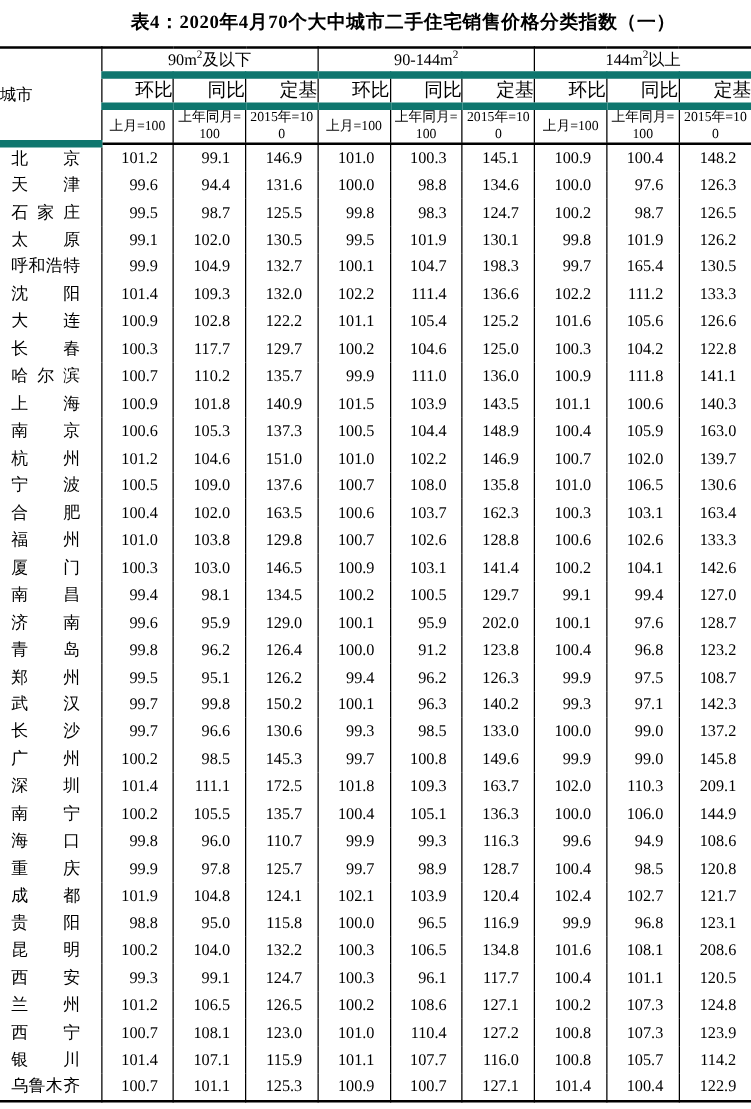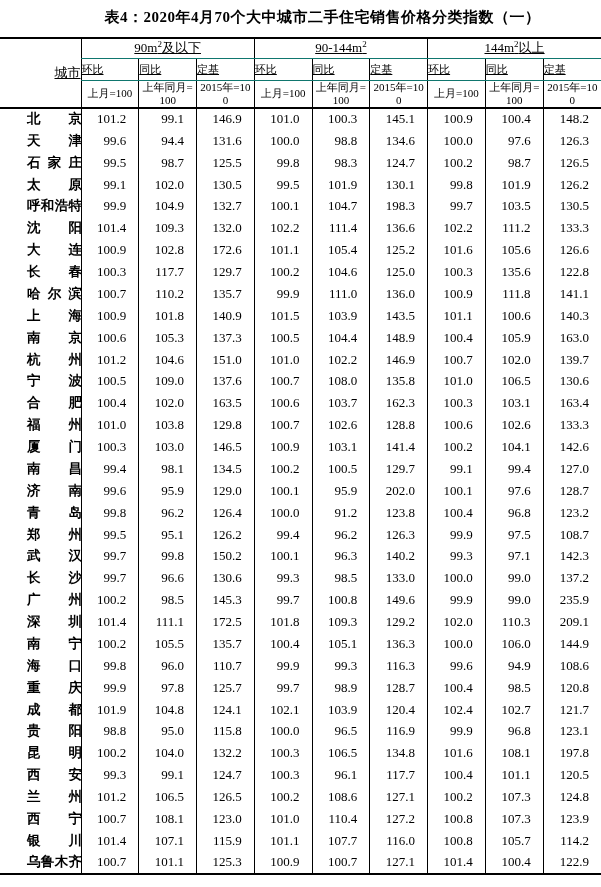--- a/index.html
+++ b/index.html
@@ -31,43 +31,42 @@
     padding: 0;
     font-weight: normal;
     border-left: 1px solid #000;
     overflow: hidden;
   }
   th.city-h, td.city { border-left: none; }
   thead { border-bottom: 2px solid #000; }
   tr.grp-row   { height: 20px; }
   tr.metric-row{ height: 22px; }
   tr.base-row  { height: 28px; }
-  tr.grp-row th, tr.metric-row th { border-bottom: 1px solid #0f766e; text-decoration: underline; }
-  th.city-h { font-size: 13px; text-align: right; vertical-align: middle; margin-top: 41px; }
+  tr.grp-row th, tr.metric-row th { border-bottom: 6px solid #0f766e; }
+  th.city-h { font-size: 13px; text-align: left; vertical-align: middle; margin-top: 41px; }
   th.grp {
     font-size: 13px; text-align: center; vertical-align: middle;
   }
   th.grp sup { font-size: 9px; line-height: 0; }
-  th.metric { font-size: 11px; text-align: left; vertical-align: middle; }
+  th.metric { font-size: 15px; text-align: right; vertical-align: middle; }
   th.base {
     font-size: 11px; text-align: center; vertical-align: middle;
     line-height: 13px;
   }
   th.base .bl { display: block; }
   tbody tr { height: 21.89px; }
   td.city { vertical-align: middle; }
   td.city .cname {
     display: block;
     width: 55px;
-    margin-left: 27px;
+    margin-left: 9px;
     font-size: 13.5px;
     text-align: justify;
     text-align-last: justify;
     white-space: nowrap;
-    font-weight: bold;
   }
   td.num {
     font-size: 13px;
     text-align: right;
     padding-right: 12px;
     vertical-align: middle;
   }
 </style>
 </head>
 <body>
@@ -205,21 +204,21 @@
     <td class="city">
           <span class="cname">呼和浩特</span>
         </td>
     <td class="num">99.9</td>
     <td class="num">104.9</td>
     <td class="num">132.7</td>
     <td class="num">100.1</td>
     <td class="num">104.7</td>
     <td class="num">198.3</td>
     <td class="num">99.7</td>
-    <td class="num">103.5</td>
+    <td class="num">165.4</td>
     <td class="num">130.5</td>
   </tr>
       <tr>
     <td class="city">
           <span class="cname">沈阳</span>
         </td>
     <td class="num">101.4</td>
     <td class="num">109.3</td>
     <td class="num">132.0</td>
     <td class="num">102.2</td>
@@ -228,40 +227,40 @@
     <td class="num">102.2</td>
     <td class="num">111.2</td>
     <td class="num">133.3</td>
   </tr>
       <tr>
     <td class="city">
           <span class="cname">大连</span>
         </td>
     <td class="num">100.9</td>
     <td class="num">102.8</td>
-    <td class="num">172.6</td>
+    <td class="num">122.2</td>
     <td class="num">101.1</td>
     <td class="num">105.4</td>
     <td class="num">125.2</td>
     <td class="num">101.6</td>
     <td class="num">105.6</td>
     <td class="num">126.6</td>
   </tr>
       <tr>
     <td class="city">
           <span class="cname">长春</span>
         </td>
     <td class="num">100.3</td>
     <td class="num">117.7</td>
     <td class="num">129.7</td>
     <td class="num">100.2</td>
     <td class="num">104.6</td>
     <td class="num">125.0</td>
     <td class="num">100.3</td>
-    <td class="num">135.6</td>
+    <td class="num">104.2</td>
     <td class="num">122.8</td>
   </tr>
       <tr>
     <td class="city">
           <span class="cname">哈尔滨</span>
         </td>
     <td class="num">100.7</td>
     <td class="num">110.2</td>
     <td class="num">135.7</td>
     <td class="num">99.9</td>
@@ -458,32 +457,32 @@
           <span class="cname">广州</span>
         </td>
     <td class="num">100.2</td>
     <td class="num">98.5</td>
     <td class="num">145.3</td>
     <td class="num">99.7</td>
     <td class="num">100.8</td>
     <td class="num">149.6</td>
     <td class="num">99.9</td>
     <td class="num">99.0</td>
-    <td class="num">235.9</td>
+    <td class="num">145.8</td>
   </tr>
       <tr>
     <td class="city">
           <span class="cname">深圳</span>
         </td>
     <td class="num">101.4</td>
     <td class="num">111.1</td>
     <td class="num">172.5</td>
     <td class="num">101.8</td>
     <td class="num">109.3</td>
-    <td class="num">129.2</td>
+    <td class="num">163.7</td>
     <td class="num">102.0</td>
     <td class="num">110.3</td>
     <td class="num">209.1</td>
   </tr>
       <tr>
     <td class="city">
           <span class="cname">南宁</span>
         </td>
     <td class="num">100.2</td>
     <td class="num">105.5</td>
@@ -556,21 +555,21 @@
           <span class="cname">昆明</span>
         </td>
     <td class="num">100.2</td>
     <td class="num">104.0</td>
     <td class="num">132.2</td>
     <td class="num">100.3</td>
     <td class="num">106.5</td>
     <td class="num">134.8</td>
     <td class="num">101.6</td>
     <td class="num">108.1</td>
-    <td class="num">197.8</td>
+    <td class="num">208.6</td>
   </tr>
       <tr>
     <td class="city">
           <span class="cname">西安</span>
         </td>
     <td class="num">99.3</td>
     <td class="num">99.1</td>
     <td class="num">124.7</td>
     <td class="num">100.3</td>
     <td class="num">96.1</td>

